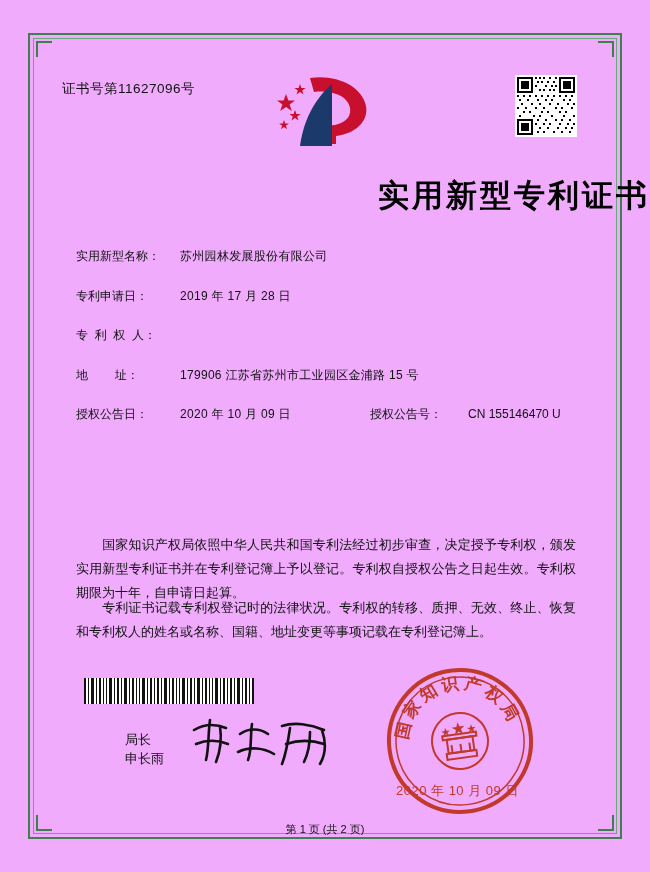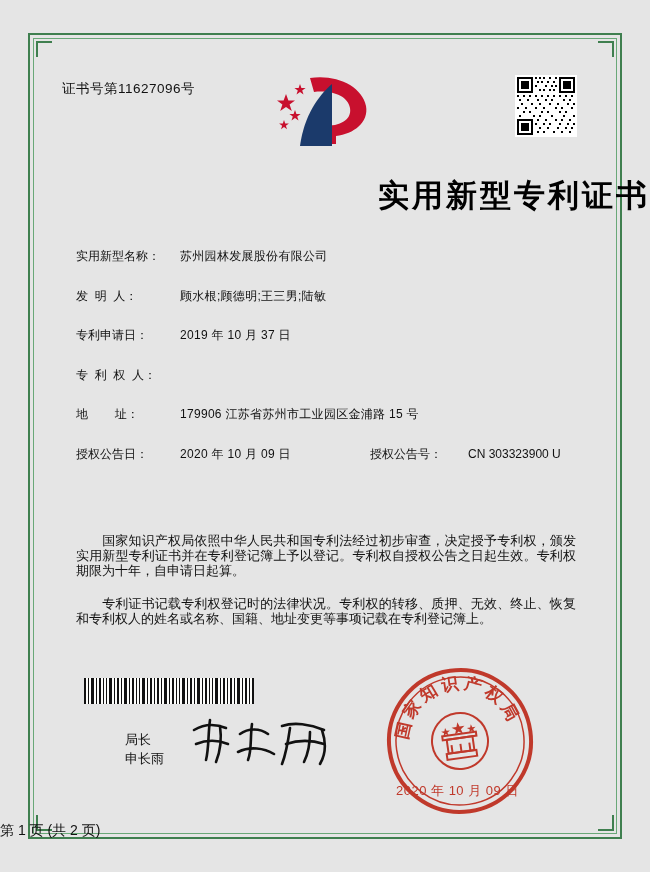--- a/index.html
+++ b/index.html
@@ -13,21 +13,21 @@
     font-family: "Liberation Sans", sans-serif;
     color: #1a1a1a;
     position: relative;
     overflow: hidden;
   }
   .page {
     position: absolute;
     left: 0; top: 0;
     width: 650px;
     height: 872px;
-    background: #e5e5e5;
+    background: #f0abfc;
   }
   
   .border-outer {
     position: absolute;
     left: 28px; top: 33px;
     width: 594px; height: 806px;
     border: 2px solid #3f7f4f;
     box-sizing: border-box;
   }
   .border-inner {
@@ -116,21 +116,21 @@
   }
   .field-value2 {
     flex: 1;
   }
 
   .para {
     position: absolute;
     left: 76px;
     width: 500px;
     font-size: 13px;
-    line-height: 15px;
+    line-height: 24px;
     text-align: justify;
     color: #111;
   }
   .para.p1 { top: 533px; }
   .para.p2 { top: 596px; }
   .indent { display: inline-block; width: 26px; }
 
   .barcode {
     position: absolute;
     left: 84px; top: 678px;
@@ -162,21 +162,22 @@
     left: 396px; top: 782px;
     font-size: 13px;
     color: #c0392b;
     letter-spacing: 0.5px;
   }
 
   .footer {
     position: absolute;
     left: 0; top: 822px;
     width: 650px;
-    font-size: 14px;
+    text-align: center;
+    font-size: 11px;
     color: #111;
   }
 </style>
 </head>
 <body>
 
 <div class="page">
 
   <div class="border-outer"></div>
   <div class="border-inner"></div>
@@ -304,39 +305,35 @@
   </div>
 
   <div class="title">实用新型专利证书</div>
 
   <div class="fields">
     <div class="field-row">
       <span class="field-label">实用新型名称：</span>
       <span class="field-value">苏州园林发展股份有限公司</span>
     </div>
     <div class="field-row">
-      <span class="field-label">发  明  人：</span>
-      <span class="field-value">顾水根;顾德明;王三男;陆敏</span>
-    </div>
-    <div class="field-row">
       <span class="field-label">专利申请日：</span>
-      <span class="field-value">2019 年 10 月 37 日</span>
+      <span class="field-value">2019 年 17 月 28 日</span>
     </div>
     <div class="field-row">
       <span class="field-label">专  利  权  人：</span>
     </div>
     <div class="field-row">
       <span class="field-label">地        址：</span>
       <span class="field-value">179906 江苏省苏州市工业园区金浦路 15 号</span>
     </div>
     <div class="field-row split">
       <span class="field-label">授权公告日：</span>
       <span class="field-value">2020 年 10 月 09 日</span>
       <span class="field-label2">授权公告号：</span>
-      <span class="field-value2">CN 303323900 U</span>
+      <span class="field-value2">CN 155146470 U</span>
     </div>
   </div>
 
   <div class="para p1"><span class="indent"></span><span>国家知识产权局依照中华人民共和国专利法经过初步审查，决定授予专利权，颁发实用新型专利证书并在专利登记簿上予以登记。专利权自授权公告之日起生效。专利权期限为十年，自申请日起算。</span></div>
   <div class="para p2"><span class="indent"></span><span>专利证书记载专利权登记时的法律状况。专利权的转移、质押、无效、终止、恢复和专利权人的姓名或名称、国籍、地址变更等事项记载在专利登记簿上。</span></div>
 
   <div class="barcode">
     <svg width="170" height="26" viewBox="0 0 170 26" xmlns="http://www.w3.org/2000/svg">
       <rect width="170" height="26" fill="#fdfdfb"></rect>
       <g fill="#111">

